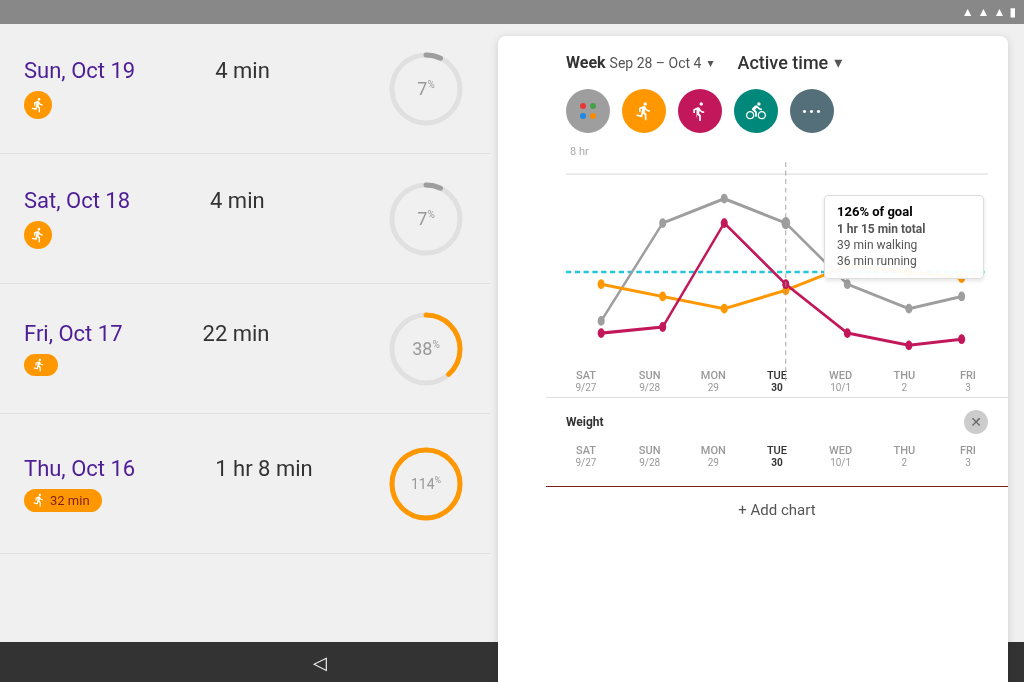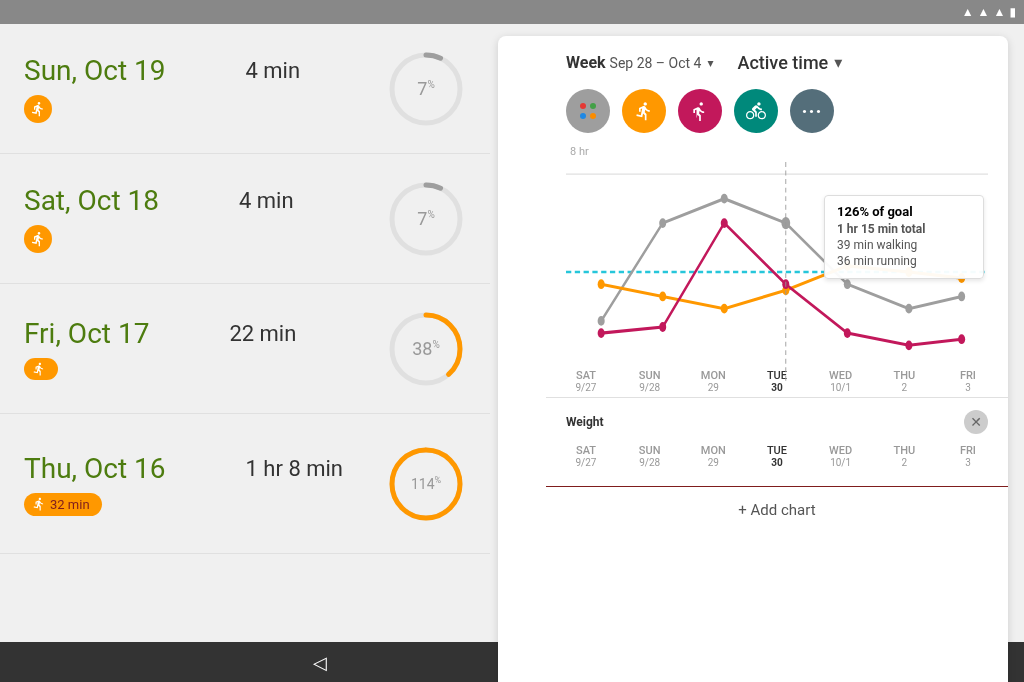--- a/index.html
+++ b/index.html
@@ -55,23 +55,23 @@
       min-height: 130px;
     }
 
     .day-item-left {
       display: flex;
       flex-direction: column;
       gap: 8px;
     }
 
     .day-date {
-      font-size: 28px;
+      font-size: 22px;
       font-weight: 400;
-      color: #4d7c0f;
+      color: #4c1d95;
     }
 
     .day-duration {
       font-size: 22px;
       font-weight: 400;
       color: #333;
       text-align: right;
     }
 
     .activity-badge {

